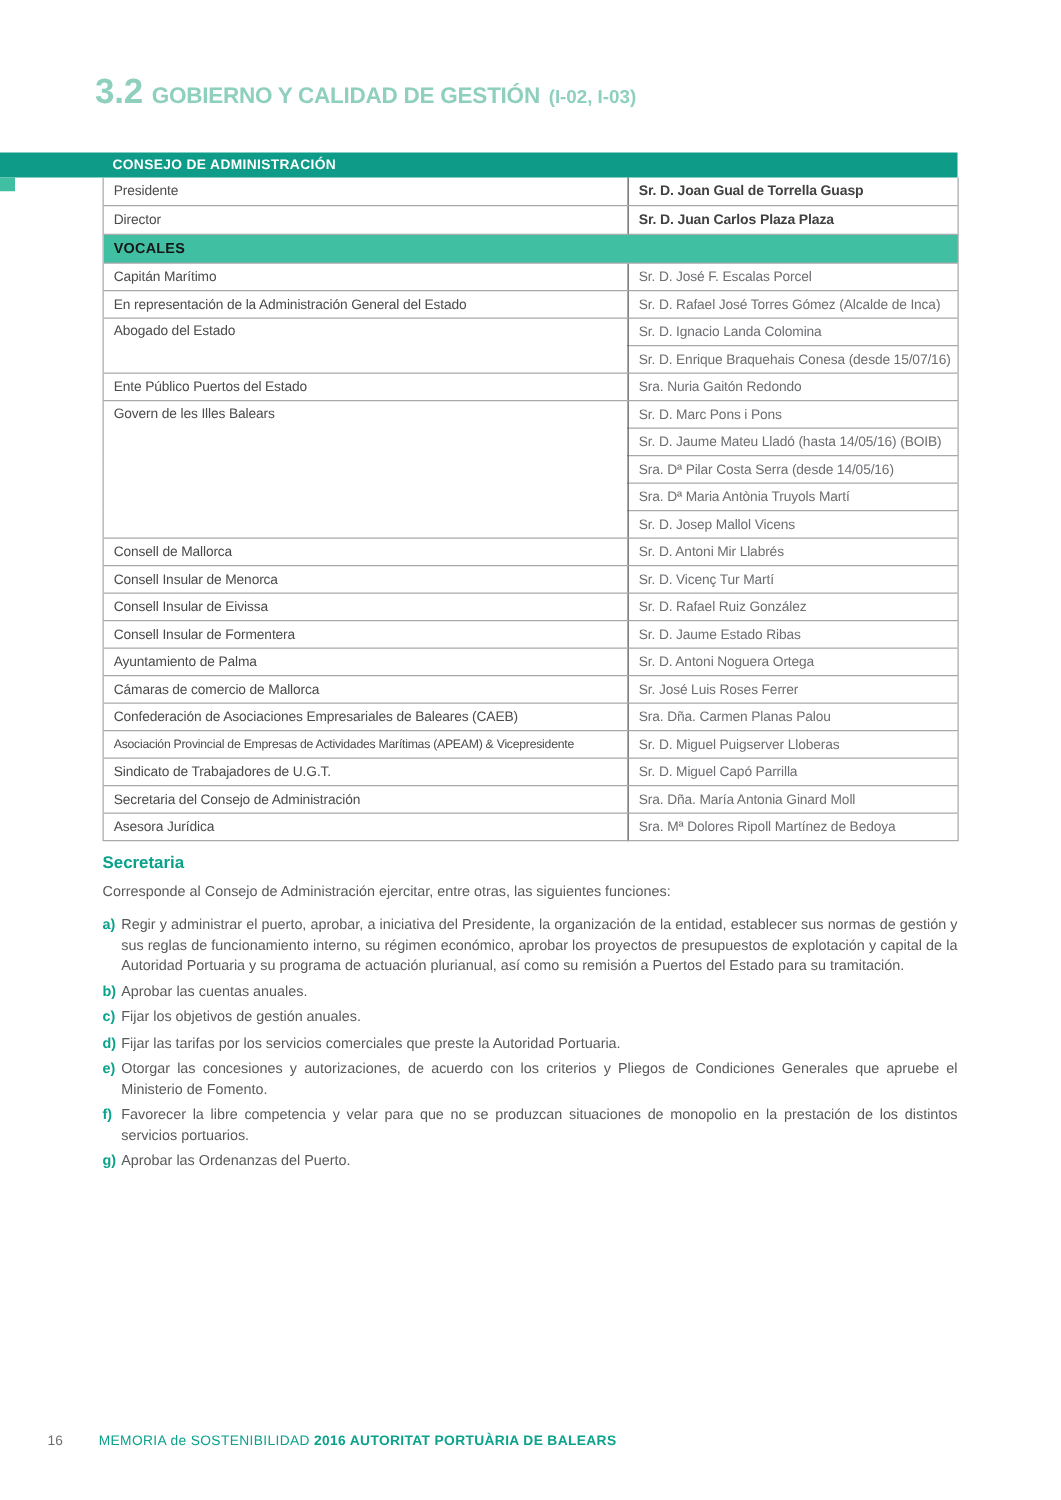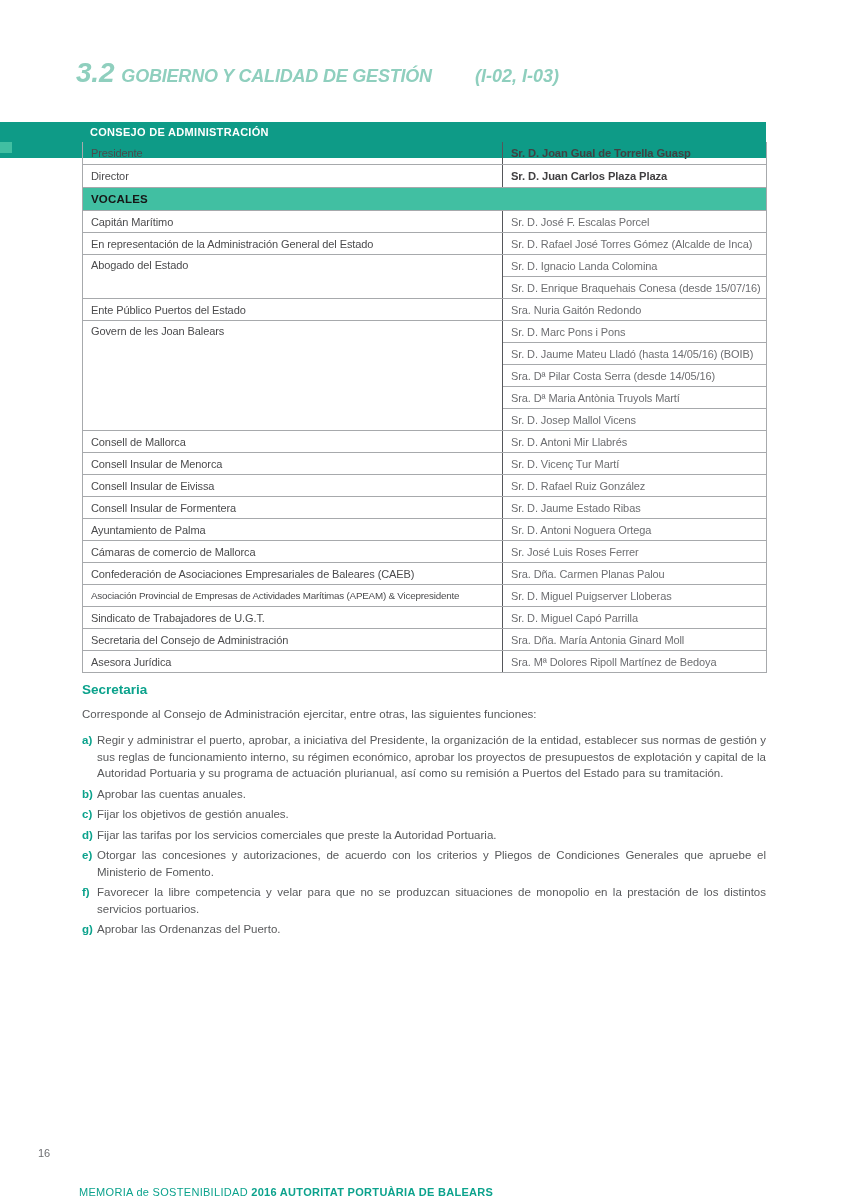--- a/index.html
+++ b/index.html
@@ -14,28 +14,28 @@
     --divider-gray:#55565A;
   }
   html,body{margin:0;padding:0;background:#fff;}
   .page{
     position:relative;width:849px;height:1200px;background:#ffffff;overflow:hidden;
     font-family:"Liberation Sans", sans-serif;
   }
   
   .title{
     position:absolute;left:76px;top:36px;display:flex;align-items:baseline;gap:7px;
-    color:var(--title-green);font-weight:bold;white-space:nowrap;letter-spacing:-0.2px;font-style:italic;
+    color:var(--title-green);font-weight:bold;white-space:nowrap;letter-spacing:-0.2px;
   }
   .title .num{font-size:28px;}
   .title .main{font-size:18px;}
-  .title .suffix{font-size:18px;letter-spacing:0;margin-left:36px;}
+  .title .suffix{font-size:15px;letter-spacing:0;}
   
   .band{
-    position:absolute;left:0;top:122px;width:766px;height:36px;background:var(--teal-dark);
+    position:absolute;left:0;top:122px;width:766px;height:20px;background:var(--teal-dark);
     color:#ffffff;font-weight:bold;font-size:11px;line-height:20px;
     padding-left:90px;box-sizing:border-box;letter-spacing:0.3px;
   }
   .band-tab{position:absolute;left:0;top:142px;width:12px;height:11px;background:var(--green-mid);}
   
   table.board{
     position:absolute;left:82px;top:142px;width:684px;
     border-collapse:collapse;table-layout:fixed;
     border-left:1px solid var(--line-gray);border-right:1px solid var(--line-gray);
   }
@@ -58,21 +58,21 @@
   .funciones{position:absolute;left:82px;top:682px;width:684px;color:var(--gray-text);}
   .funciones h3{margin:0 0 9px 0;font-size:13.5px;color:var(--teal-text);letter-spacing:0;}
   .funciones .intro{margin:0 0 10px 0;font-size:11.5px;line-height:16px;}
   .func-item{display:flex;font-size:11.5px;line-height:16.5px;margin-bottom:4px;}
   .func-item .letter{flex:0 0 15px;font-weight:bold;color:var(--teal-text);}
   .func-item .ftext{flex:1;text-align:justify;}
   
   .footer-num{position:absolute;left:38px;top:1147px;font-size:11px;color:var(--gray-name);}
   .footer-text{
     position:absolute;left:79px;top:1147px;font-size:11px;color:var(--teal-text);
-    letter-spacing:0.3px;white-space:nowrap;margin-top:39px;
+    letter-spacing:0.3px;white-space:nowrap;
   }
   .footer-text strong{font-weight:bold;}
 </style>
 </head>
 <body>
 
 <div class="page">
 
   <h1 class="title">
     <span class="num">3.2</span>
@@ -115,21 +115,21 @@
           <td class="name">Sr. D. Ignacio Landa Colomina</td>
         </tr>
         <tr class="vrow">
           <td class="name">Sr. D. Enrique Braquehais Conesa (desde 15/07/16)</td>
         </tr>
         <tr class="vrow">
           <td class="pos" rowspan="1">Ente Público Puertos del Estado</td>
           <td class="name">Sra. Nuria Gaitón Redondo</td>
         </tr>
         <tr class="vrow">
-          <td class="pos merged" rowspan="5">Govern de les Joan Balears</td>
+          <td class="pos merged" rowspan="5">Govern de les Illes Balears</td>
           <td class="name">Sr. D. Marc Pons i Pons</td>
         </tr>
         <tr class="vrow">
           <td class="name">Sr. D. Jaume Mateu Lladó (hasta 14/05/16) (BOIB)</td>
         </tr>
         <tr class="vrow">
           <td class="name">Sra. Dª Pilar Costa Serra (desde 14/05/16)</td>
         </tr>
         <tr class="vrow">
           <td class="name">Sra. Dª Maria Antònia Truyols Martí</td>

